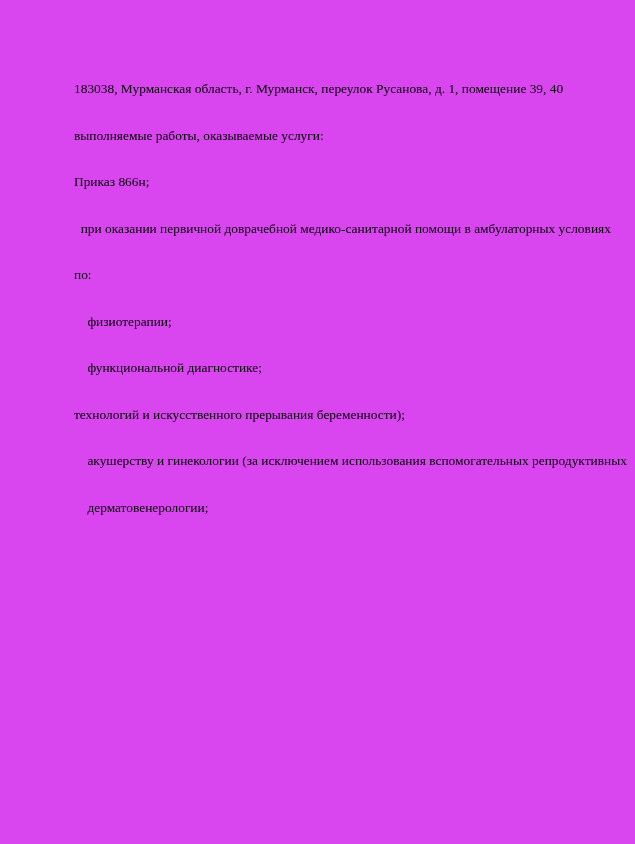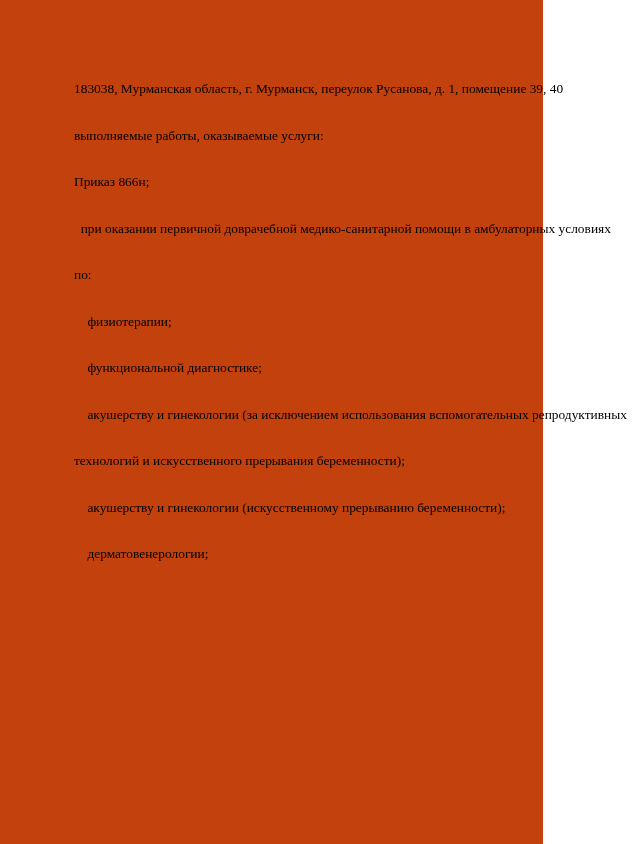--- a/index.html
+++ b/index.html
@@ -7,23 +7,23 @@
     padding: 0;
   }
   body {
     width: 635px;
     height: 844px;
     background: #ffffff;
     overflow: hidden;
   }
   .page {
     position: relative;
-    width: 543px;
+    width: 635px;
     height: 844px;
-    background: #c2410c;
+    background: #d946ef;
   }
   .text-block {
     position: absolute;
     left: 74px;
     top: 50px;
     width: 545px;
     font-family: "Liberation Serif", "DejaVu Serif", serif;
     font-size: 13.4px;
     line-height: 15.5px;
     color: #000000;
@@ -39,23 +39,22 @@
 
 <div class="page">
   <div class="text-block">
     <div class="line">183038, Мурманская область, г. Мурманск, переулок Русанова, д. 1, помещение 39, 40</div>
     <div class="line">выполняемые работы, оказываемые услуги:</div>
     <div class="line">Приказ 866н;</div>
     <div class="line">  при оказании первичной доврачебной медико-санитарной помощи в амбулаторных условиях</div>
     <div class="line">по:</div>
     <div class="line">    физиотерапии;</div>
     <div class="line">    функциональной диагностике;</div>
+    <div class="line">технологий и искусственного прерывания беременности);</div>
     <div class="line">    акушерству и гинекологии (за исключением использования вспомогательных репродуктивных</div>
-    <div class="line">технологий и искусственного прерывания беременности);</div>
-    <div class="line">    акушерству и гинекологии (искусственному прерыванию беременности);</div>
     <div class="line">    дерматовенерологии;</div>
     
     
     
     
     
     
     
     
     

